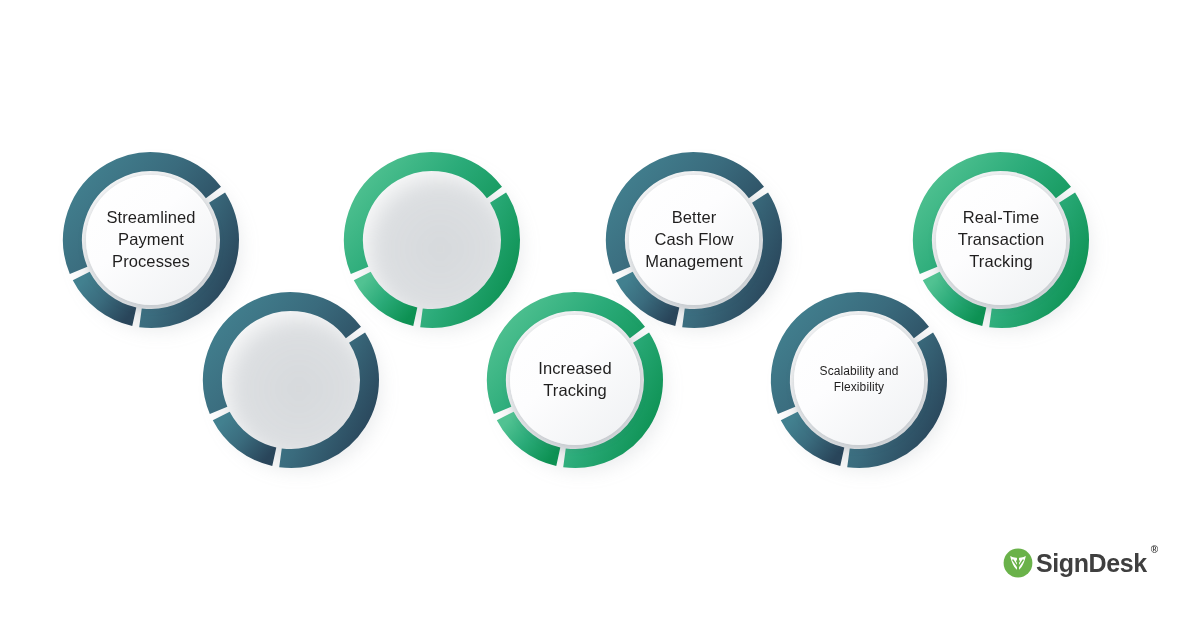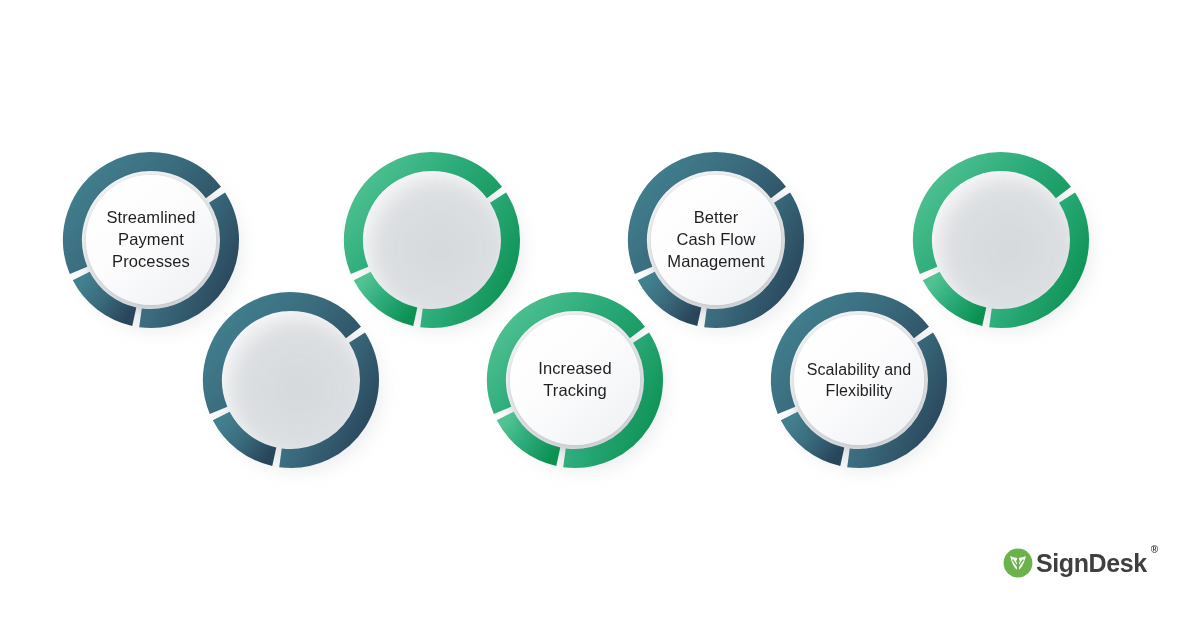--- a/index.html
+++ b/index.html
@@ -69,21 +69,21 @@
   .node .label {
     text-align: center;
     color: #201f1f;
     font-size: 16.5px;
     line-height: 1.33;
     letter-spacing: 0.1px;
     padding: 0 4px;
     white-space: pre-line;
     font-family: "Liberation Sans", sans-serif;
   }
-  .node.wide .label { font-size: 16px; }
+  .node.wide .label { font-size: 12px; }
 
   
   #logo {
     position: absolute;
     left: 1003px;
     top: 546px;
     display: flex;
     align-items: center;
     height: 34px;
   }
@@ -179,21 +179,21 @@
           </defs>
           <path d="M 157.06 48.59 A 78.5 78.5 0 0 1 80.48 168.79" fill="none" stroke="url(#grad-3)" stroke-width="19" stroke-linecap="butt"></path>
           <path d="M 74.28 167.70 A 78.5 78.5 0 0 1 21.24 127.00" fill="none" stroke="url(#grad-3)" stroke-width="19" stroke-linecap="butt"></path>
           <path d="M 18.58 121.29 A 78.5 78.5 0 0 1 153.44 43.43" fill="none" stroke="url(#grad-3)" stroke-width="19" stroke-linecap="butt"></path>
         </svg>
         <div class="disc">
           <div class="label">Increased
 Tracking</div>
         </div>
       </div>
-      <div class="node" style="left: 625px; top: 149px;">
+      <div class="node" style="left: 603px; top: 149px;">
         <div class="ring-shadow"></div>
         <svg class="ring" viewBox="0 0 182 182">
           <defs>
             <linearGradient id="grad-4" x1="0%" y1="18%" x2="100%" y2="82%">
               <stop offset="0%" stop-color="#42808f"></stop>
               <stop offset="46%" stop-color="#3a6b7d"></stop>
               <stop offset="100%" stop-color="#29455a"></stop>
             </linearGradient>
           </defs>
           <path d="M 157.06 48.59 A 78.5 78.5 0 0 1 80.48 168.79" fill="none" stroke="url(#grad-4)" stroke-width="19" stroke-linecap="butt"></path>
@@ -232,20 +232,25 @@
             <linearGradient id="grad-6" x1="0%" y1="18%" x2="100%" y2="82%">
               <stop offset="0%" stop-color="#51c292"></stop>
               <stop offset="46%" stop-color="#2bab79"></stop>
               <stop offset="100%" stop-color="#0d9153"></stop>
             </linearGradient>
           </defs>
           <path d="M 157.06 48.59 A 78.5 78.5 0 0 1 80.48 168.79" fill="none" stroke="url(#grad-6)" stroke-width="19" stroke-linecap="butt"></path>
           <path d="M 74.28 167.70 A 78.5 78.5 0 0 1 21.24 127.00" fill="none" stroke="url(#grad-6)" stroke-width="19" stroke-linecap="butt"></path>
           <path d="M 18.58 121.29 A 78.5 78.5 0 0 1 153.44 43.43" fill="none" stroke="url(#grad-6)" stroke-width="19" stroke-linecap="butt"></path>
         </svg>
+        <div class="disc">
+          <div class="label">Real-Time
+Transaction
+Tracking</div>
+        </div>
       </div>
     </div>
 
   <div id="logo">
     <svg class="mark" viewBox="0 0 100 100">
       <circle cx="50" cy="50" r="48" fill="#6ab24a"></circle>
       <path d="M24 27 C24 27 30 62 50 76 C70 62 76 27 76 27 C76 27 66 33 50 33 C34 33 24 27 24 27 Z" fill="#ffffff"></path>
       <path d="M50 30 L50 88" stroke="#6ab24a" stroke-width="7" stroke-linecap="round" fill="none"></path>
       <circle cx="50" cy="44" r="6" fill="#6ab24a"></circle>
       <path d="M33 40 L48 62" stroke="#6ab24a" stroke-width="4.5" stroke-linecap="round" fill="none"></path>

